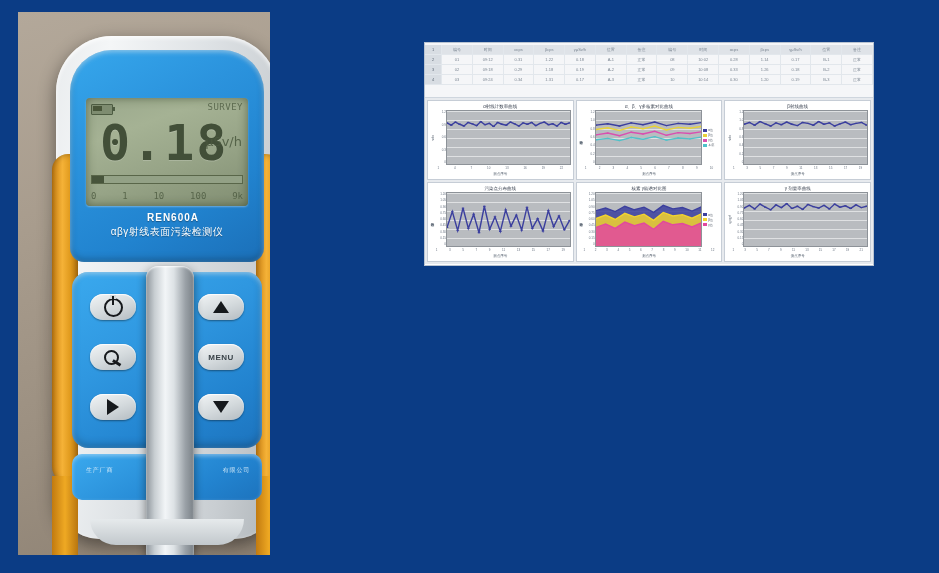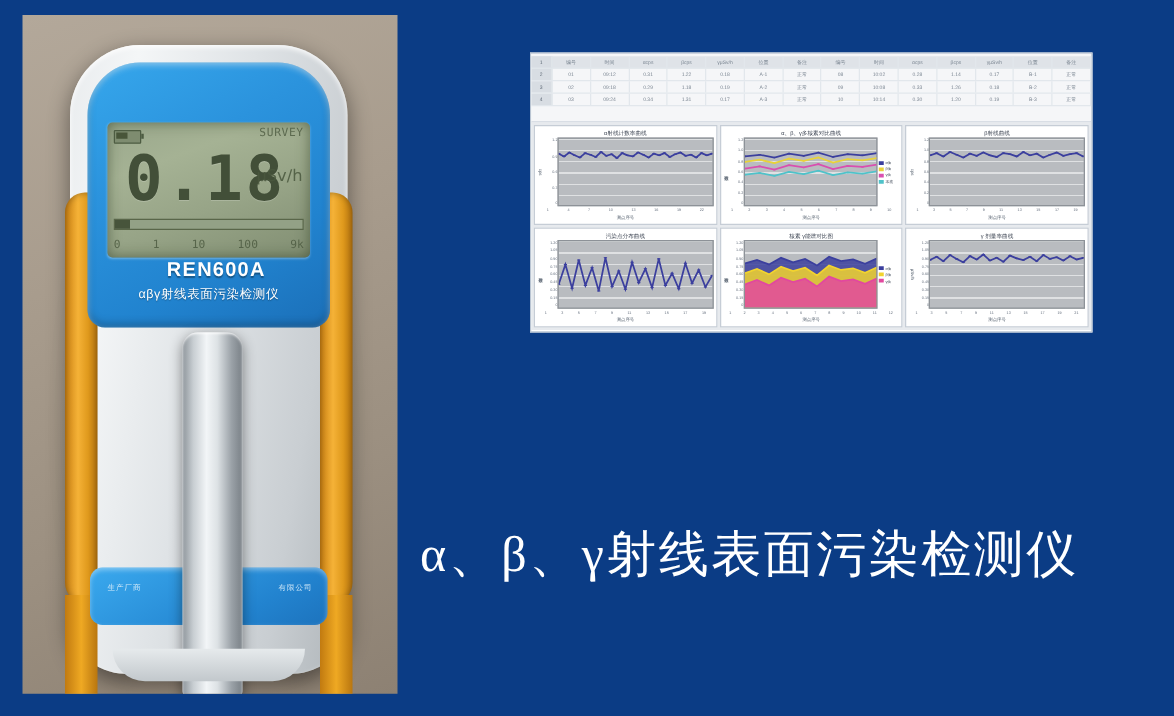--- a/index.html
+++ b/index.html
@@ -6,21 +6,21 @@
   body{
     width:939px;height:573px;overflow:hidden;
     background:#0b3c85;
     font-family:"Liberation Sans", sans-serif;
     position:relative;
   }
   .stage{position:absolute;inset:0;background:#0b3c85;}
 
   
   .photo{
-    position:absolute;left:18px;top:12px;width:300px;height:543px;
+    position:absolute;left:18px;top:12px;width:252px;height:543px;
     background:linear-gradient(160deg,#b3a89a 0%,#a89c8d 35%,#9b8f80 70%,#8d8173 100%);
     overflow:hidden;
   }
   .photo-shadow{
     position:absolute;left:30px;top:35px;width:235px;height:490px;
     border-radius:60px/72px;
     background:radial-gradient(ellipse at 50% 60%,rgba(40,32,24,.55),rgba(40,32,24,0) 70%);
     filter:blur(9px);
   }
   
@@ -89,21 +89,21 @@
     display:flex;justify-content:space-between;align-items:center;
     font-family:"DejaVu Sans Mono",monospace;font-size:9px;color:#4a583e;opacity:.8;
   }
 
   
   .label-band{
     position:absolute;left:14px;top:160px;width:194px;height:58px;
     display:flex;flex-direction:column;align-items:center;justify-content:center;
     color:#fff;text-shadow:0 1px 1px rgba(0,0,0,.35);pointer-events:none;
   }
-  .label-model{font-size:16px;font-weight:bold;letter-spacing:1px;padding-left:12px;}
+  .label-model{font-size:10px;font-weight:bold;letter-spacing:1px;padding-left:12px;}
   .label-cn{font-size:10px;margin-top:2px;letter-spacing:.5px;}
 
   
   .key-face{
     position:absolute;left:16px;top:236px;width:190px;height:176px;
     border-radius:16px;
     background:linear-gradient(150deg,#3aa9ee 0%,#2f97e0 40%,#2283cf 75%,#1d73bd 100%);
     box-shadow:inset 0 2px 5px rgba(255,255,255,.45), inset 0 -3px 8px rgba(0,0,0,.25);
   }
   .btn{
@@ -236,20 +236,43 @@
               <span>9k</span>
             </div>
         </div>
       </div>
 
       <div class="label-band">
         <div class="label-model">REN600A</div>
         <div class="label-cn">αβγ射线表面污染检测仪</div>
       </div>
 
+      <div class="key-face">
+        <div class="btn" style="left:18px;top:22px;">
+          <span class="pwr"></span>
+        </div>
+        <div class="btn" style="right:18px;top:22px;">
+          <span class="tri-up"></span>
+        </div>
+        <div class="btn" style="left:18px;top:72px;">
+          <span class="mag">
+            <span class="mag-c"></span>
+              <span class="mag-h"></span>
+          </span>
+        </div>
+        <div class="btn" style="right:18px;top:72px;">
+          <span class="btn-lbl">MENU</span>
+        </div>
+        <div class="btn" style="left:18px;top:122px;">
+          <span class="tri-rt"></span>
+        </div>
+        <div class="btn" style="right:18px;top:122px;">
+          <span class="tri-dn"></span>
+        </div>
+      </div>
 
       <div class="bottom-band"></div>
       <div class="fineprint fp-l">生产厂商</div>
       <div class="fineprint fp-r">有限公司</div>
 
       <div class="strap"></div>
       <div class="device-foot"></div>
     </div>
   </div>
 
@@ -718,15 +741,14 @@
             <i>15</i>
             <i>17</i>
             <i>19</i>
             <i>21</i>
           </div>
           <div class="chart-xlab">测点序号</div>
         </div>
       </div>
   </div>
 
-  <div class="title-sub">α、β、γ射线表面污染检测仪</div>
 
 </div>
 
 </body></html>

